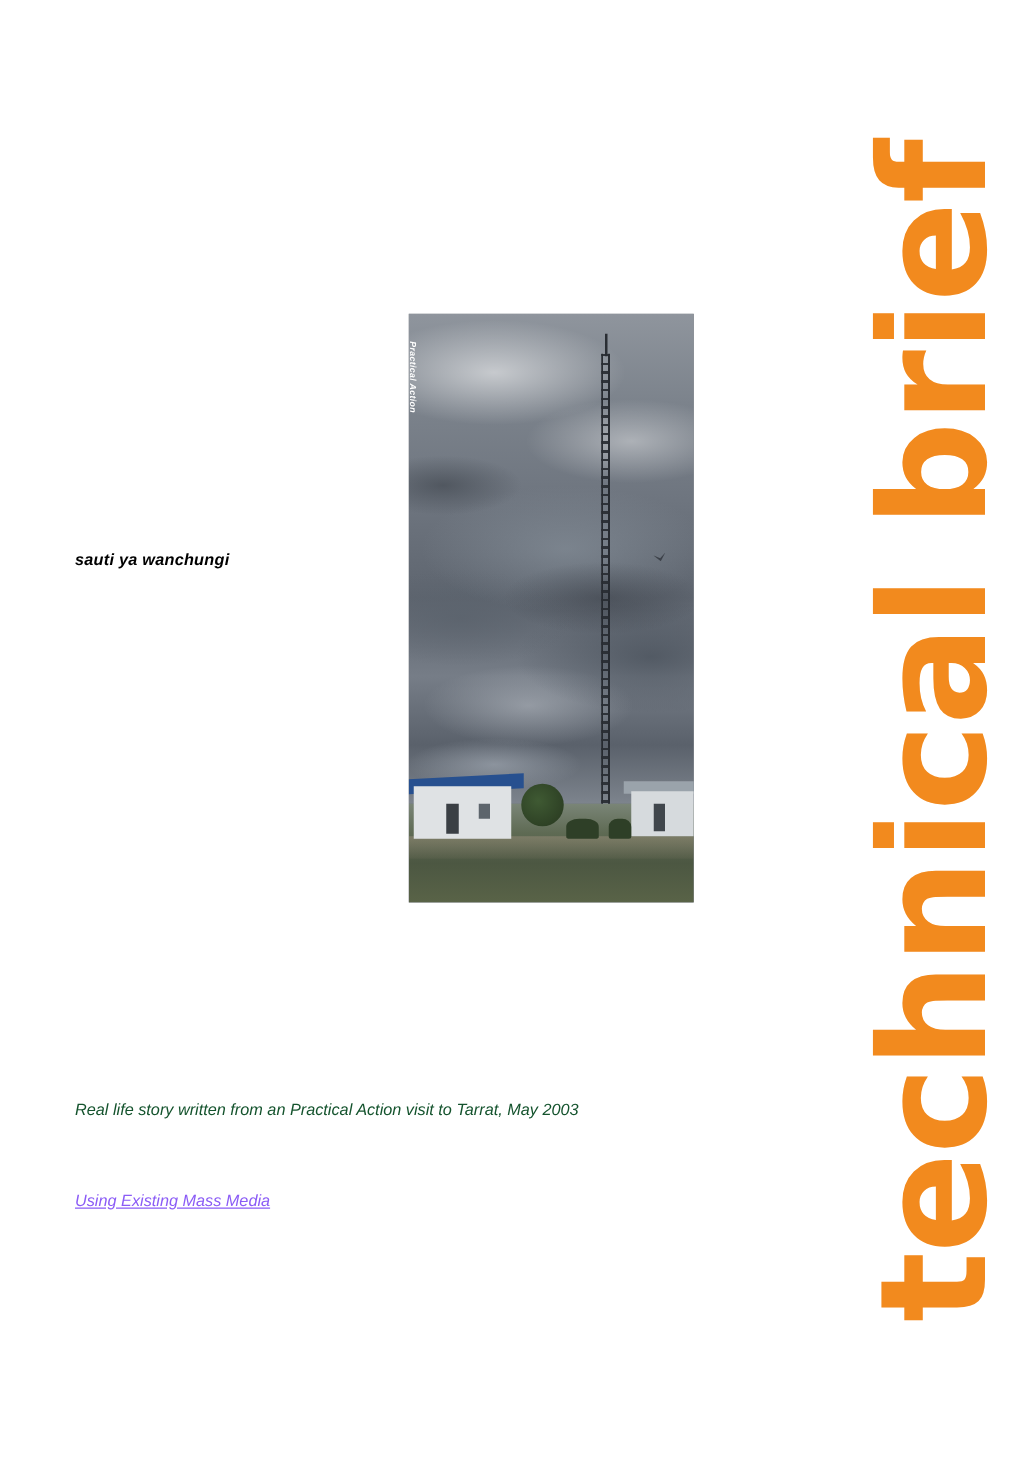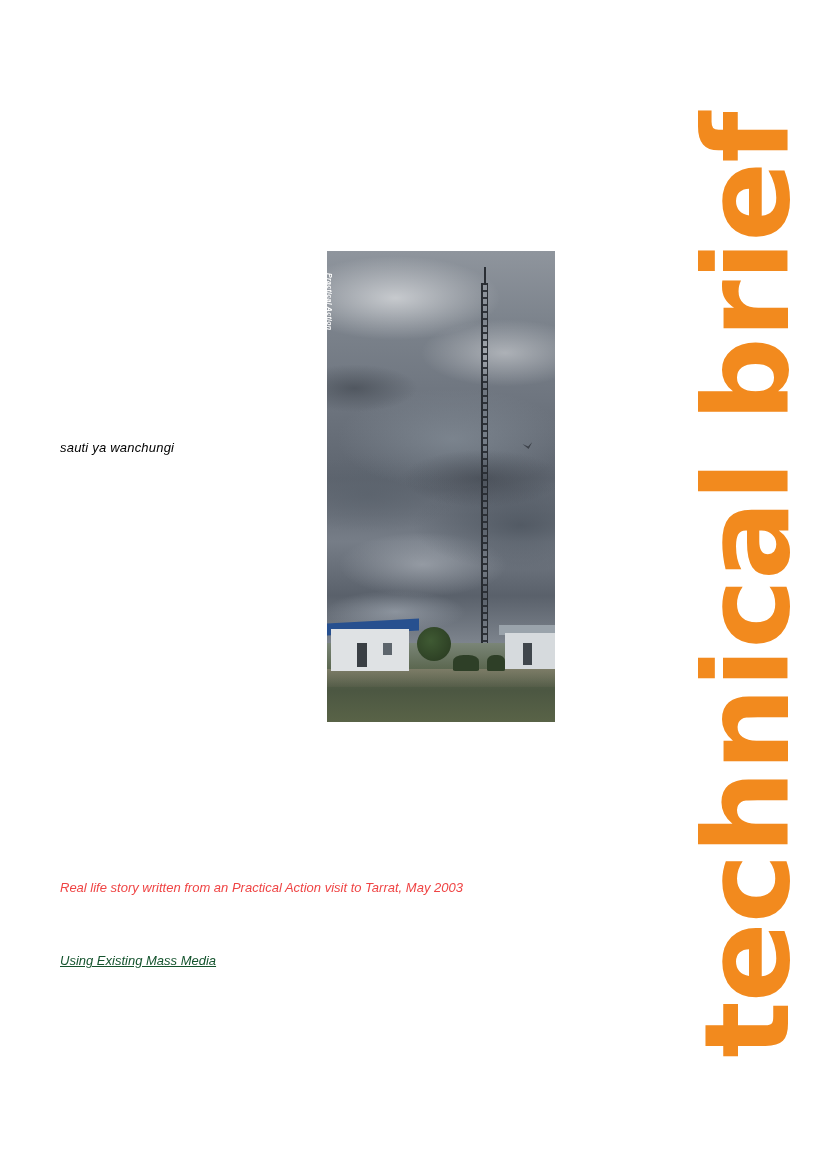--- a/index.html
+++ b/index.html
@@ -25,20 +25,21 @@
   .caption-left {
     position: absolute;
     left: 60px;
     top: 440px;
     font-family: "Liberation Sans", sans-serif;
     font-style: italic;
     font-size: 13px;
     color: #000000;
     letter-spacing: 0.2px;
     white-space: nowrap;
+    font-weight: bold;
   }
 
   
   .photo {
     position: absolute;
     left: 327px;
     top: 251px;
     width: 228px;
     height: 471px;
     overflow: hidden;
@@ -199,35 +200,35 @@
   }
 
   
   .story-line {
     position: absolute;
     left: 60px;
     top: 880px;
     font-family: "Liberation Sans", sans-serif;
     font-style: italic;
     font-size: 13px;
-    color: #ef4444;
+    color: #14532d;
     white-space: nowrap;
   }
 
   .links {
     position: absolute;
     left: 60px;
     top: 951px;
     font-family: "Liberation Sans", sans-serif;
     font-style: italic;
     font-size: 13px;
     line-height: 20px;
   }
   .links a {
-    color: #14532d;
+    color: #8b5cf6;
     text-decoration: underline;
     display: block;
     white-space: nowrap;
     text-align: center;
   }
 
   
   .brief-title {
     position: absolute;
     right: 10px;

